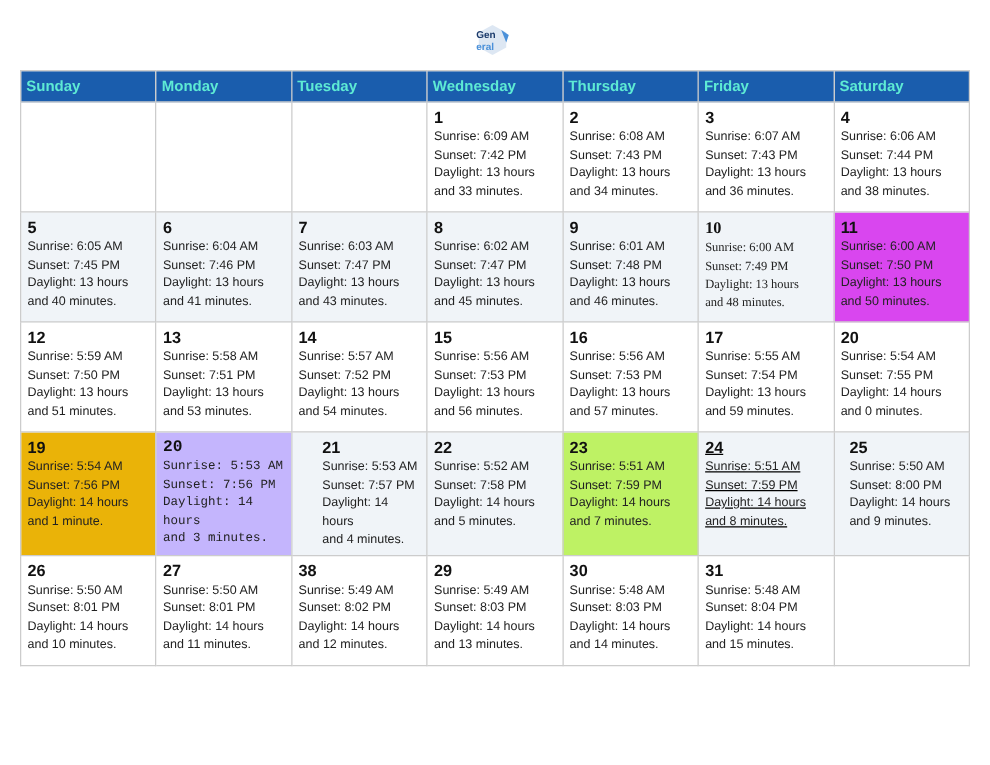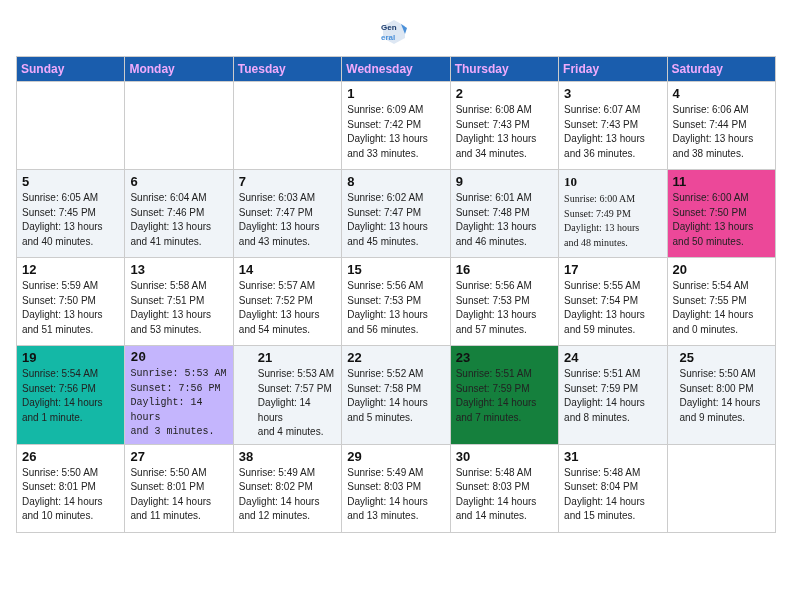--- a/index.html
+++ b/index.html
@@ -46,21 +46,21 @@
       font-size: 14px;
       color: #333;
     }
     .calendar {
       width: 100%;
       border-collapse: collapse;
       font-size: 11px;
     }
     .calendar th {
       background-color: #1a5dad;
-      color: #f0abfc;
+      color: #5eead4;
       padding: 5px 4px;
       text-align: left;
       font-size: 12px;
       font-weight: bold;
       border: 1px solid #ccc;
     }
     .calendar td {
       border: 1px solid #ccc;
       vertical-align: top;
       padding: 4px 5px;
@@ -160,21 +160,21 @@
           <div class="day-info">Sunrise: 6:02 AM<br>Sunset: 7:47 PM<br>Daylight: 13 hours<br>and 45 minutes.</div>
         </td>
         <td style="background: rgb(240, 244, 248);">
           <div class="day-number">9</div>
           <div class="day-info">Sunrise: 6:01 AM<br>Sunset: 7:48 PM<br>Daylight: 13 hours<br>and 46 minutes.</div>
         </td>
         <td style="background: rgb(240, 244, 248); font-family: Liberation Serif, serif;">
           <div class="day-number">10</div>
           <div class="day-info">Sunrise: 6:00 AM<br>Sunset: 7:49 PM<br>Daylight: 13 hours<br>and 48 minutes.</div>
         </td>
-        <td style="background: #ec4899;">
+        <td style="background: #d946ef;">
           <div class="day-number">11</div>
           <div class="day-info">Sunrise: 6:00 AM<br>Sunset: 7:50 PM<br>Daylight: 13 hours<br>and 50 minutes.</div>
         </td>
       </tr>
       <tr>
         <td>
           <div class="day-number">12</div>
           <div class="day-info">Sunrise: 5:59 AM<br>Sunset: 7:50 PM<br>Daylight: 13 hours<br>and 51 minutes.</div>
         </td>
         <td>
@@ -196,41 +196,41 @@
         <td>
           <div class="day-number">17</div>
           <div class="day-info">Sunrise: 5:55 AM<br>Sunset: 7:54 PM<br>Daylight: 13 hours<br>and 59 minutes.</div>
         </td>
         <td>
           <div class="day-number">20</div>
           <div class="day-info">Sunrise: 5:54 AM<br>Sunset: 7:55 PM<br>Daylight: 14 hours<br>and 0 minutes.</div>
         </td>
       </tr>
       <tr>
-        <td style="background: #14b8a6;">
+        <td style="background: #eab308;">
           <div class="day-number">19</div>
           <div class="day-info">Sunrise: 5:54 AM<br>Sunset: 7:56 PM<br>Daylight: 14 hours<br>and 1 minute.</div>
         </td>
         <td style="background: #c4b5fd; font-family: Liberation Mono, monospace;">
           <div class="day-number">20</div>
           <div class="day-info">Sunrise: 5:53 AM<br>Sunset: 7:56 PM<br>Daylight: 14 hours<br>and 3 minutes.</div>
         </td>
         <td style="background: rgb(240, 244, 248); padding-left: 24px;">
           <div class="day-number">21</div>
           <div class="day-info">Sunrise: 5:53 AM<br>Sunset: 7:57 PM<br>Daylight: 14 hours<br>and 4 minutes.</div>
         </td>
         <td style="background: rgb(240, 244, 248);">
           <div class="day-number">22</div>
           <div class="day-info">Sunrise: 5:52 AM<br>Sunset: 7:58 PM<br>Daylight: 14 hours<br>and 5 minutes.</div>
         </td>
-        <td style="background: #15803d;">
+        <td style="background: #bef264;">
           <div class="day-number">23</div>
           <div class="day-info">Sunrise: 5:51 AM<br>Sunset: 7:59 PM<br>Daylight: 14 hours<br>and 7 minutes.</div>
         </td>
-        <td style="background: rgb(240, 244, 248);">
+        <td style="background: rgb(240, 244, 248); text-decoration: underline;">
           <div class="day-number">24</div>
           <div class="day-info">Sunrise: 5:51 AM<br>Sunset: 7:59 PM<br>Daylight: 14 hours<br>and 8 minutes.</div>
         </td>
         <td style="background: rgb(240, 244, 248); padding-left: 12px;">
           <div class="day-number">25</div>
           <div class="day-info">Sunrise: 5:50 AM<br>Sunset: 8:00 PM<br>Daylight: 14 hours<br>and 9 minutes.</div>
         </td>
       </tr>
       <tr>
         <td>

